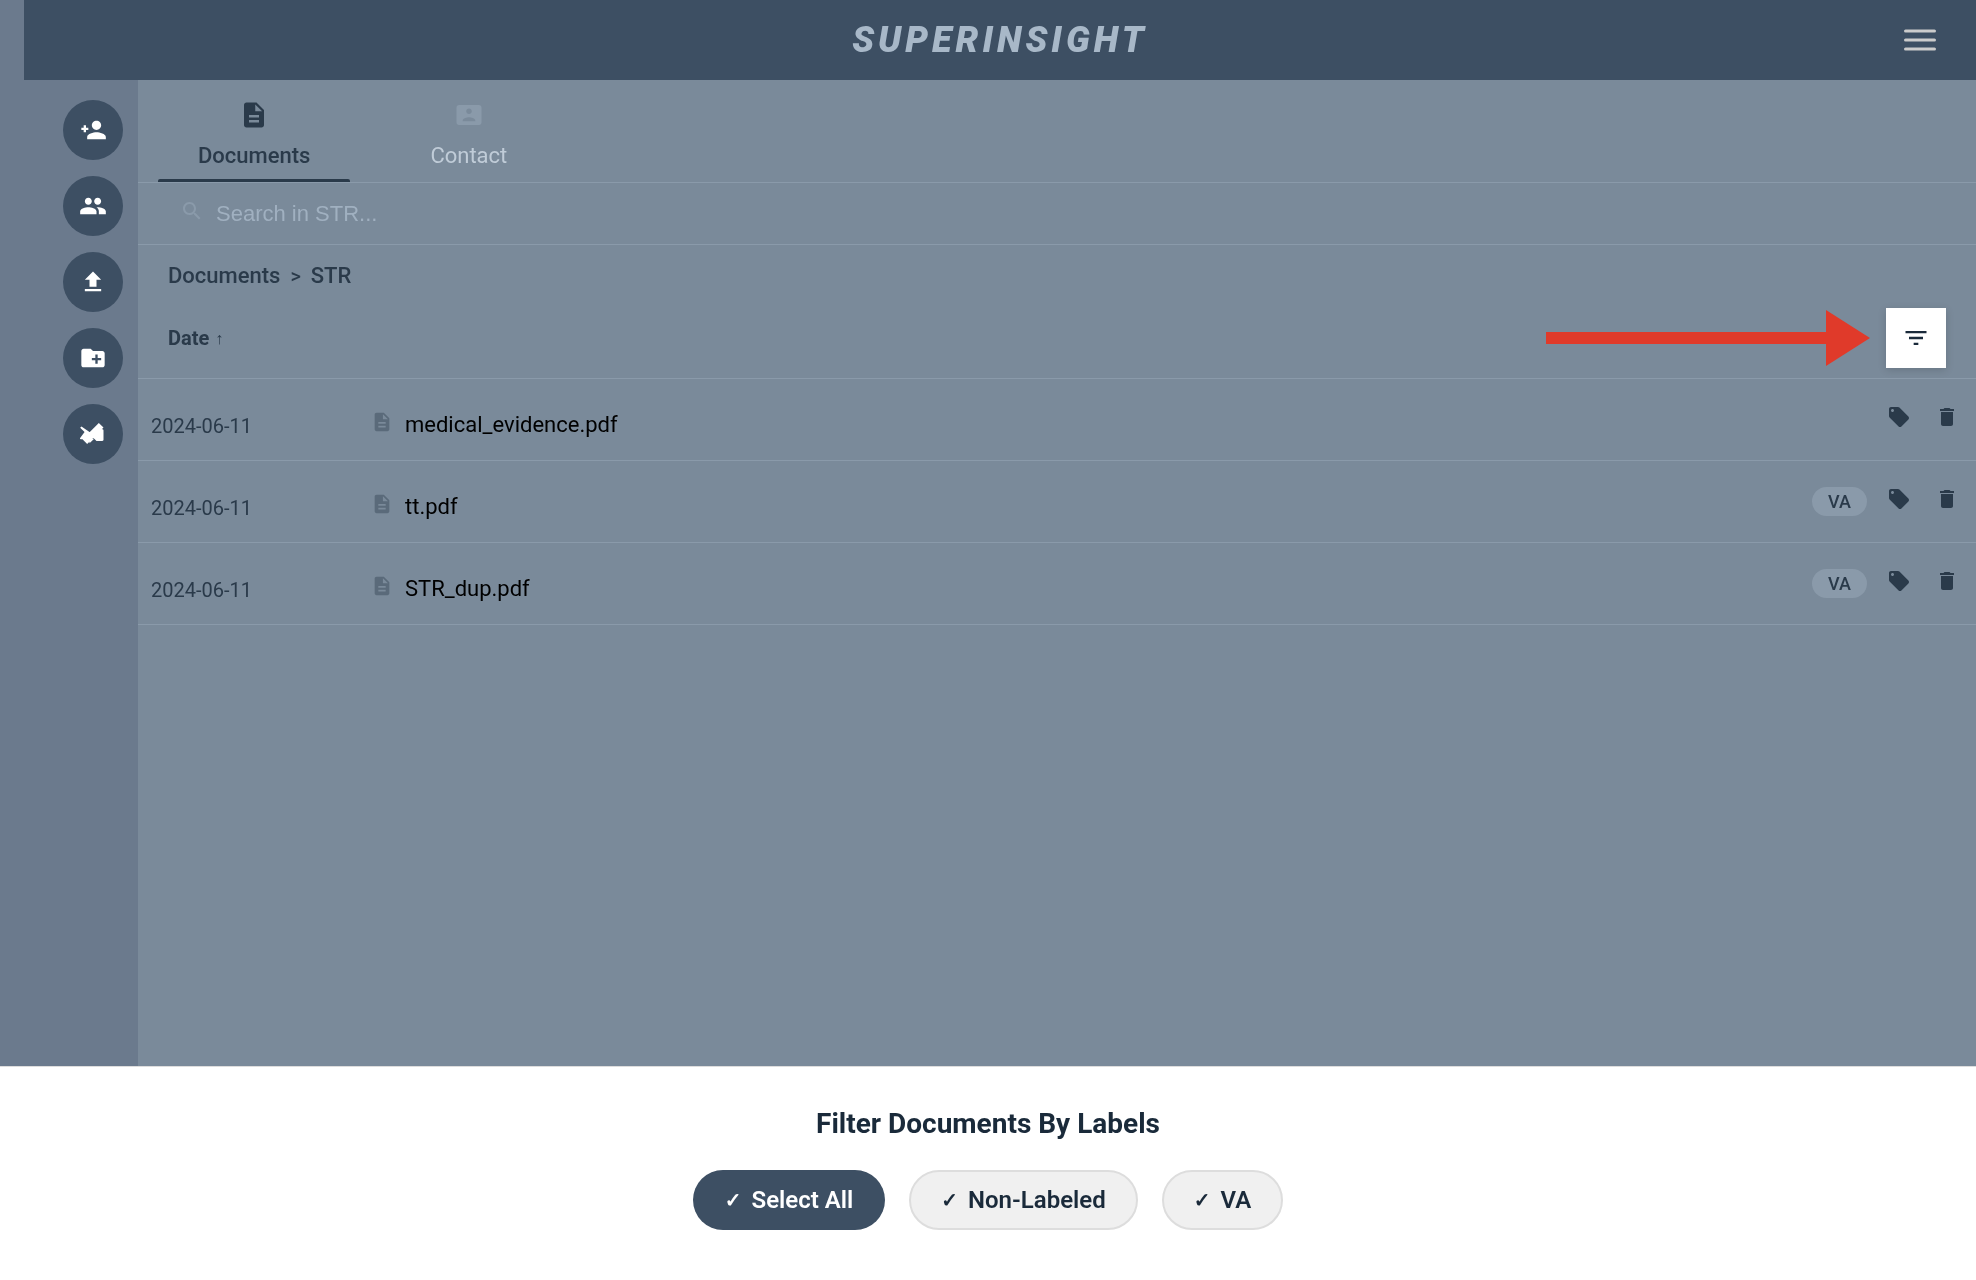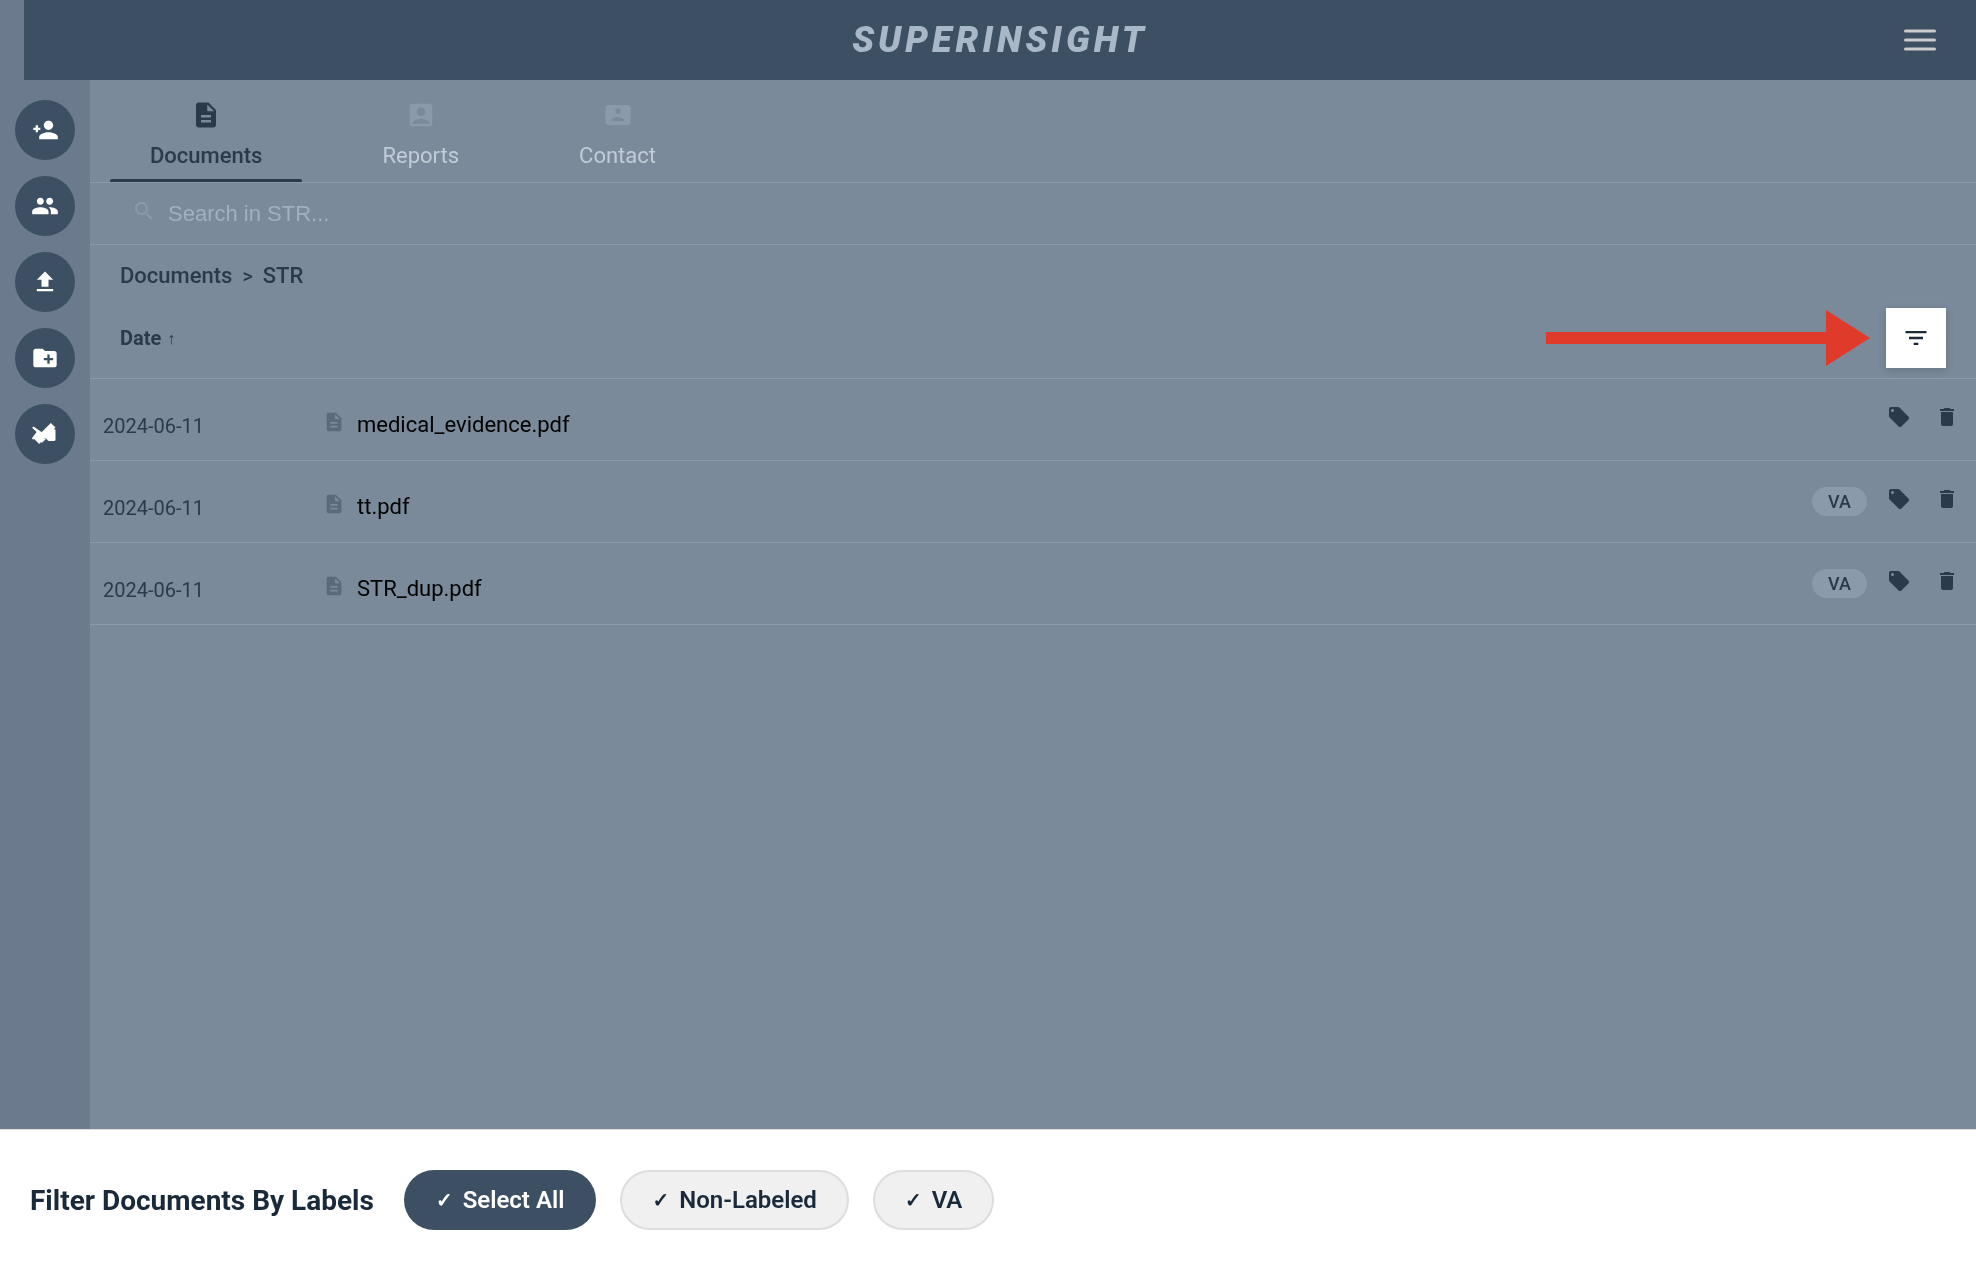--- a/index.html
+++ b/index.html
@@ -48,20 +48,21 @@
       height: 3px;
       background: #ccc;
       border-radius: 2px;
     }
 
     
     .main-area {
       display: flex;
       flex: 1;
       overflow: hidden;
+      margin-left: 48px;
     }
 
     
     .sidebar {
       width: 90px;
       background: #6b7a8d;
       display: flex;
       flex-direction: column;
       align-items: center;
       padding-top: 20px;
@@ -286,21 +287,21 @@
       border-top: 28px solid transparent;
       border-bottom: 28px solid transparent;
       border-left: 44px solid #e03a2a;
     }
 
     
     .bottom-panel {
       background: white;
       padding: 40px 30px 50px;
       display: flex;
-      flex-direction: row;
+      flex-direction: column;
       align-items: center;
       gap: 30px;
       flex-shrink: 0;
       border-top: 1px solid #ddd;
     }
     .filter-title {
       font-size: 28px;
       font-weight: 700;
       color: #1a2a3a;
     }
@@ -388,28 +389,20 @@
         <span class="tab-icon">
           <svg width="30" height="30" viewBox="0 0 24 24" fill="#2a3a4a">
               <path d="M14 2H6c-1.1 0-2 .9-2 2v16c0 1.1.9 2 2 2h12c1.1 0 2-.9 2-2V8l-6-6zm2 16H8v-2h8v2zm0-4H8v-2h8v2zm-3-5V3.5L18.5 9H13z"></path>
             </svg>
         </span>
         <span>Documents</span>
       </div>
       <div class="tab-item">
         <span class="tab-icon">
           <svg width="30" height="30" viewBox="0 0 24 24" fill="#8a9aaa">
-              <path d="M19 3H5c-1.1 0-2 .9-2 2v14c0 1.1.9 2 2 2h14c1.1 0 2-.9 2-2V5c0-1.1-.9-2-2-2zm-7 3c1.93 0 3.5 1.57 3.5 3.5S13.93 13 12 13s-3.5-1.57-3.5-3.5S10.07 6 12 6zm7 13H5v-.23c0-.62.28-1.2.76-1.58C7.47 15.82 9.64 15 12 15s4.53.82 6.24 2.19c.48.38.76.97.76 1.58V19z"></path>
-            </svg>
-        </span>
-        <span>Reports</span>
-      </div>
-      <div class="tab-item">
-        <span class="tab-icon">
-          <svg width="30" height="30" viewBox="0 0 24 24" fill="#8a9aaa">
               <path d="M20 4H4c-1.1 0-2 .9-2 2v12c0 1.1.9 2 2 2h16c1.1 0 2-.9 2-2V6c0-1.1-.9-2-2-2zm-8 2.75c1.24 0 2.25 1.01 2.25 2.25S13.24 11.25 12 11.25 9.75 10.24 9.75 9 10.76 6.75 12 6.75zM17 17H7v-.75c0-1.67 3.33-2.5 5-2.5s5 .83 5 2.5V17z"></path>
             </svg>
         </span>
         <span>Contact</span>
       </div>
     </div>
 
     <div class="search-bar">
       <div class="search-icon-wrap">
         <svg width="24" height="24" viewBox="0 0 24 24" fill="#8a9aaa">

